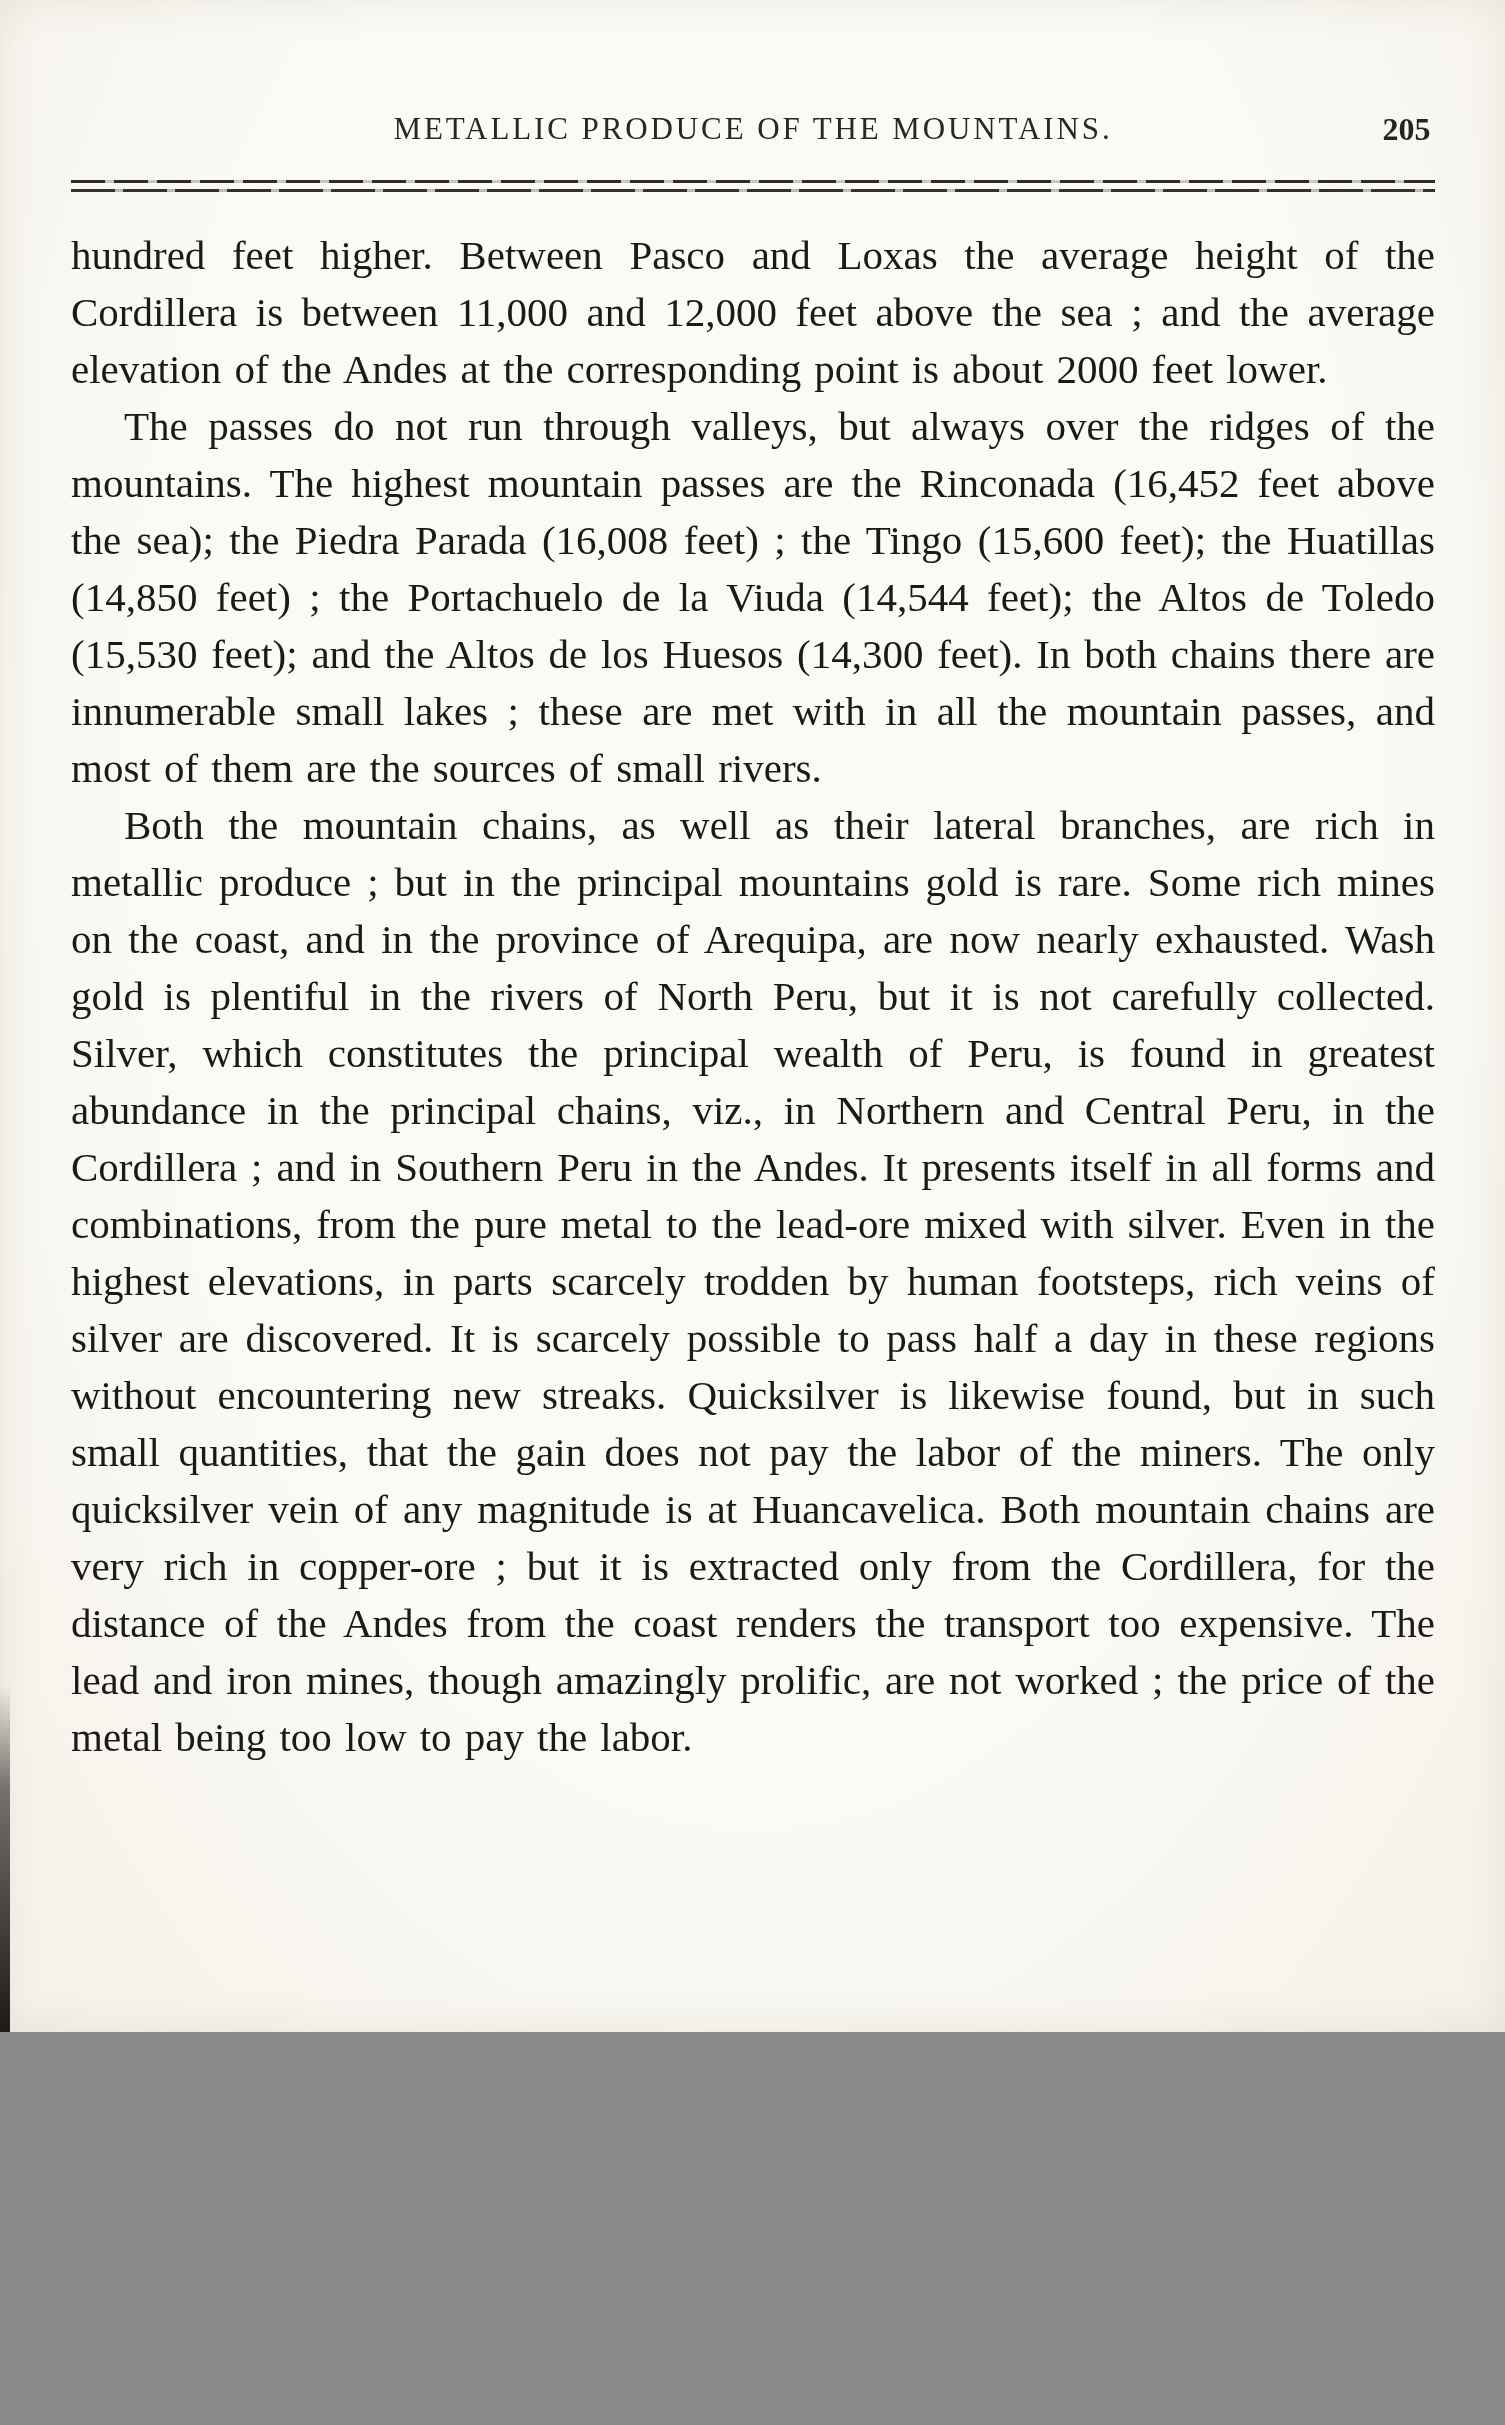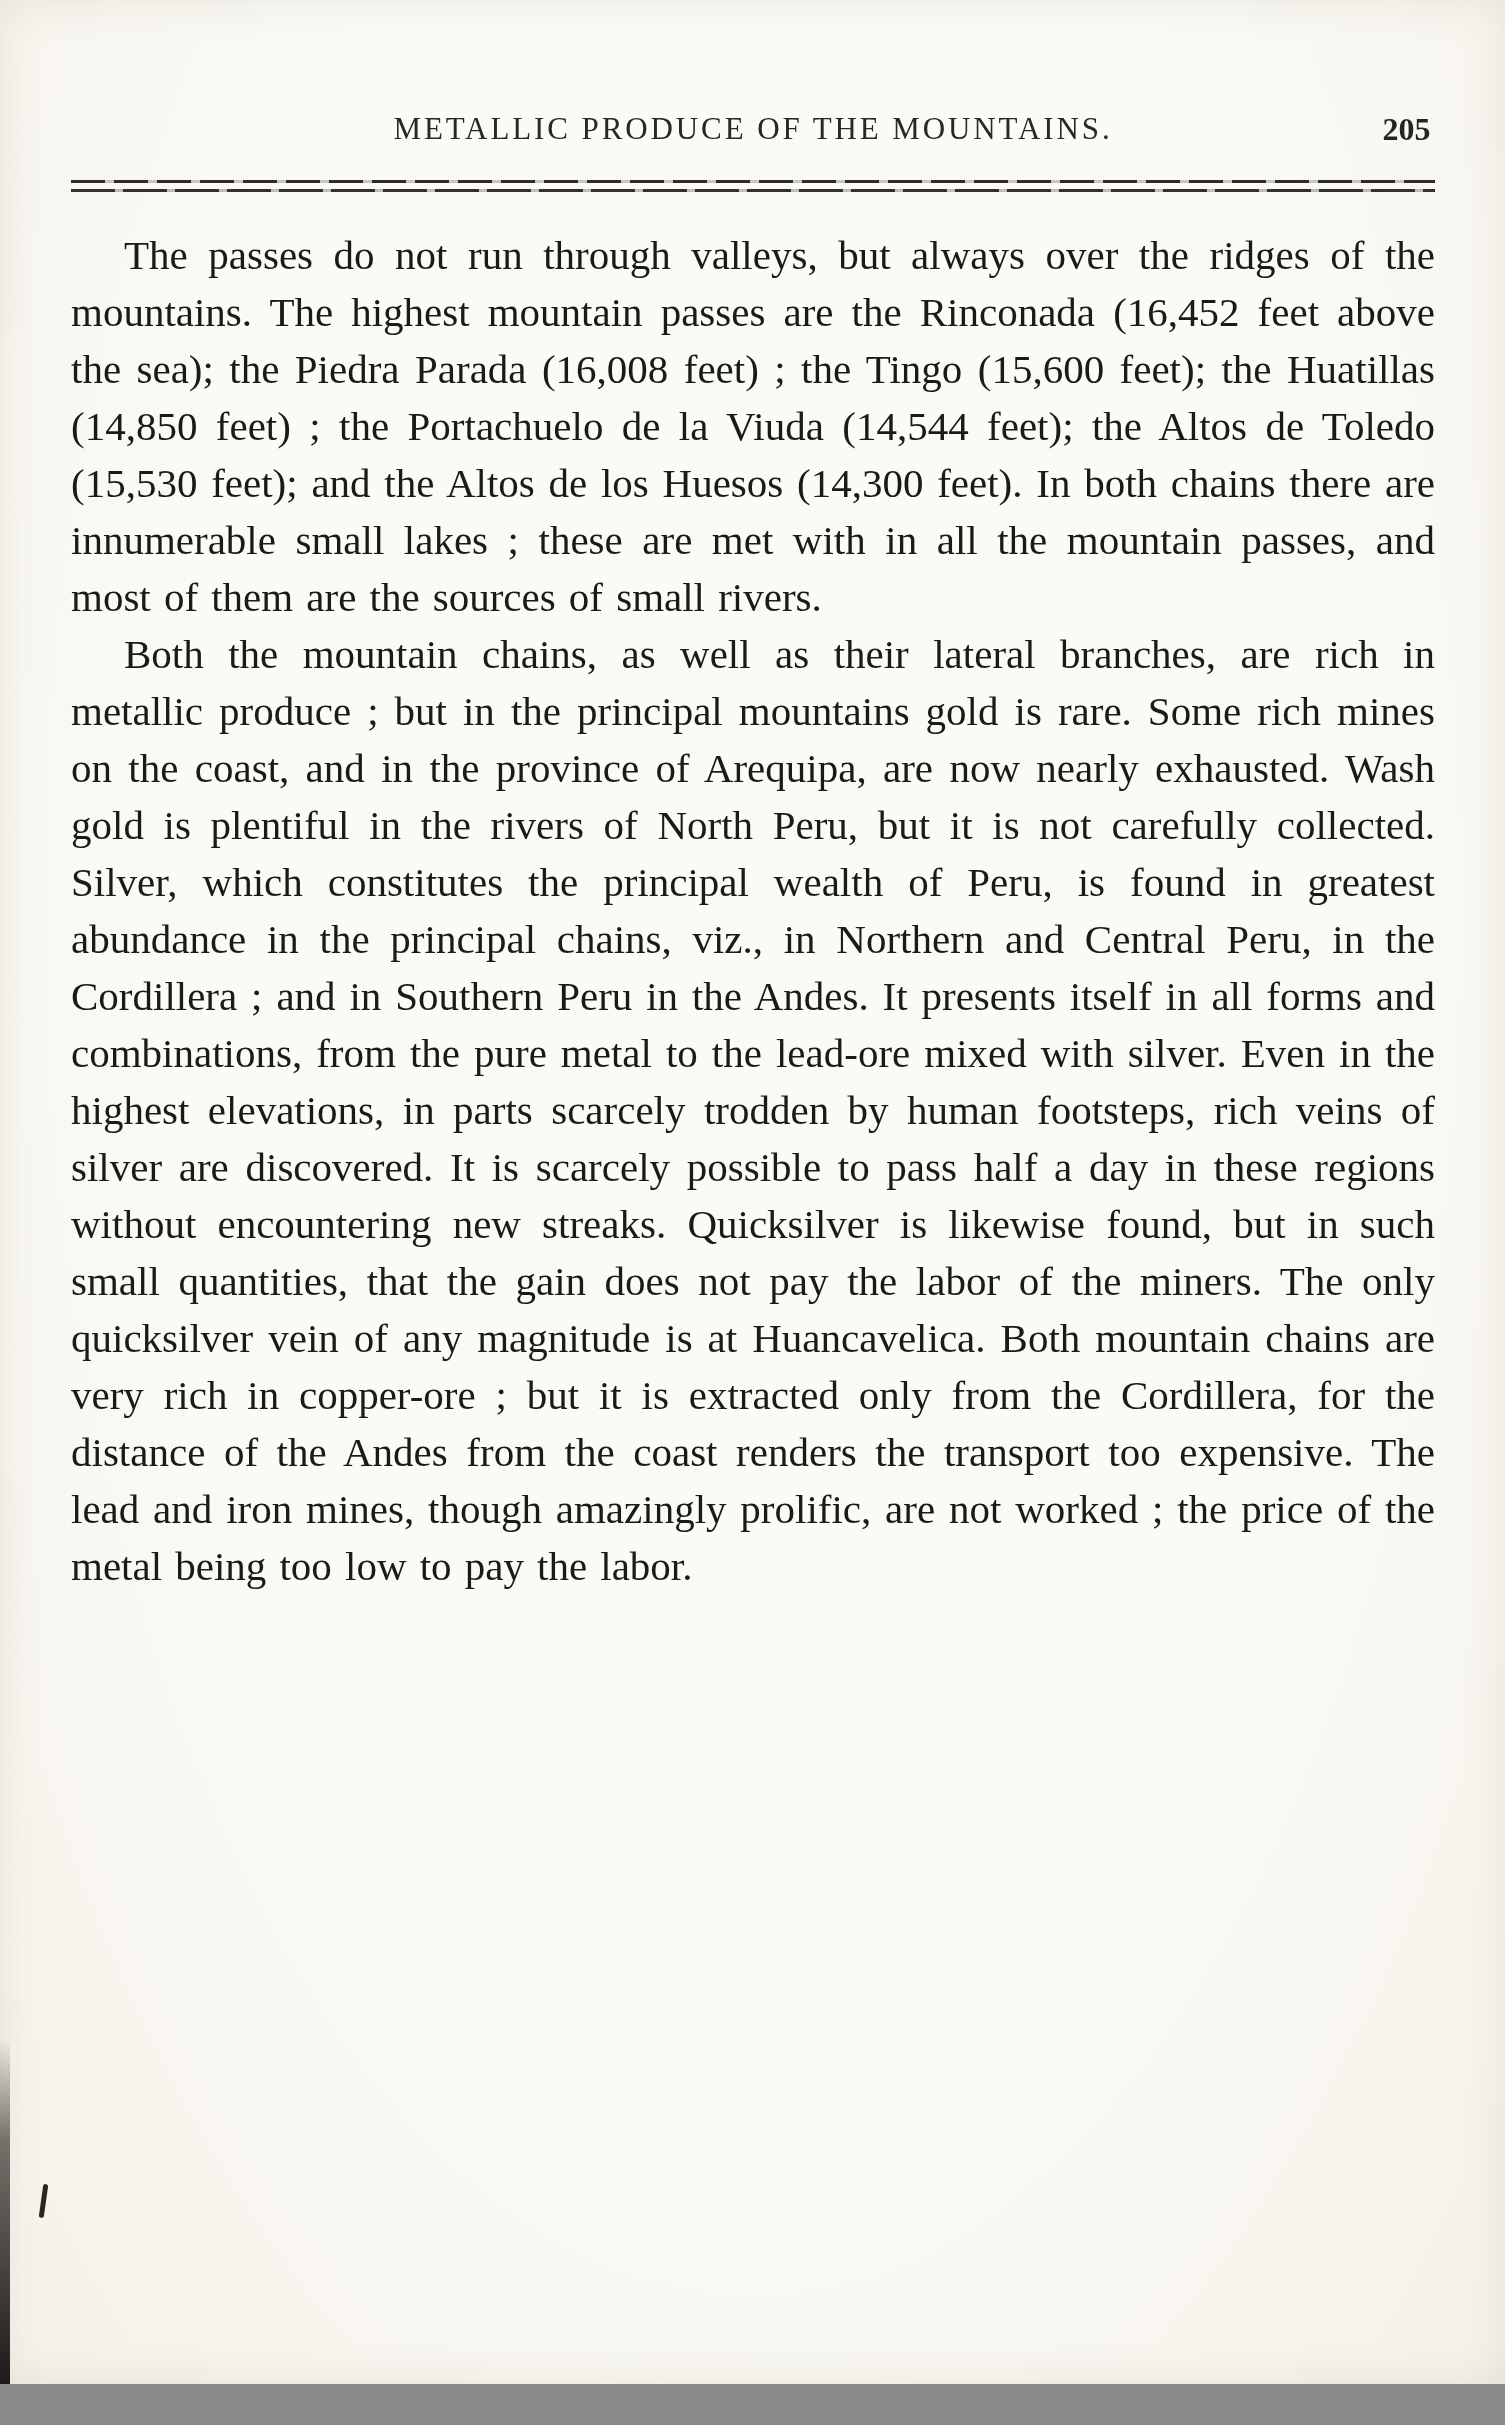--- a/index.html
+++ b/index.html
@@ -3,21 +3,21 @@
 <meta charset="utf-8">
 <style>
   html, body {
     margin: 0;
     padding: 0;
     background: #8a8a8a;
   }
   .page {
     position: relative;
     width: 1506px;
-    height: 2384px;
+    height: 2032px;
     margin: 0 auto;
     box-sizing: border-box;
     padding: 111px 71px 0 71px;
     background: radial-gradient(ellipse at 50% 38%, #fbfaf5 55%, #f4f1e9 100%);
     box-shadow: inset 0 0 44px rgba(90,80,60,0.10);
     overflow: hidden;
     font-family: "Liberation Serif", "DejaVu Serif", serif;
     color: #1c1a16;
   }
 
@@ -115,20 +115,21 @@
     <div class="running-title">METALLIC PRODUCE OF THE MOUNTAINS.</div>
     <div class="page-number">205</div>
   </div>
 
   <div class="head-rule">
     <div class="rule-top"></div>
     <div class="rule-bottom"></div>
   </div>
 
   <div class="body-text">
+    <p>hundred feet higher.  Between Pasco and Loxas the average height of the Cordillera is between 11,000 and 12,000 feet above the sea ; and the average elevation of the Andes at the corresponding point is about 2000 feet lower.</p>
     <p class="indented">The passes do not run through valleys, but always over the ridges of the mountains.  The highest mountain passes are the Rinconada (16,452 feet above the sea); the Piedra Parada (16,008 feet) ; the Tingo (15,600 feet); the Huatillas (14,850 feet) ; the Portachuelo de la Viuda (14,544 feet); the Altos de Toledo (15,530 feet); and the Altos de los Huesos (14,300 feet). In both chains there are innumerable small lakes ; these are met with in all the mountain passes, and most of them are the sources of small rivers.</p>
     <p class="indented">Both the mountain chains, as well as their lateral branches, are rich in metallic produce ; but in the principal mountains gold is rare.  Some rich mines on the coast, and in the province of Arequipa, are now nearly exhausted.  Wash gold is plentiful in the rivers of North Peru, but it is not carefully collected.  Silver, which constitutes the principal wealth of Peru, is found in greatest abundance in the principal chains, viz., in Northern and Central Peru, in the Cordillera ; and in Southern Peru in the Andes.  It presents itself in all forms and combinations, from the pure metal to the lead-ore mixed with silver.  Even in the highest elevations, in parts scarcely trodden by human footsteps, rich veins of silver are discovered.  It is scarcely possible to pass half a day in these regions without encountering new streaks.  Quicksilver is likewise found, but in such small quantities, that the gain does not pay the labor of the miners.  The only quicksilver vein of any magnitude is at Huancavelica.  Both mountain chains are very rich in copper-ore ; but it is extracted only from the Cordillera, for the distance of the Andes from the coast renders the transport too expensive.  The lead and iron mines, though amazingly prolific, are not worked ; the price of the metal being too low to pay the labor.</p>
   </div>
 
   <div class="scan-edge-left"></div>
   <div class="ink-mark"></div>
 
 </div>
 
 

